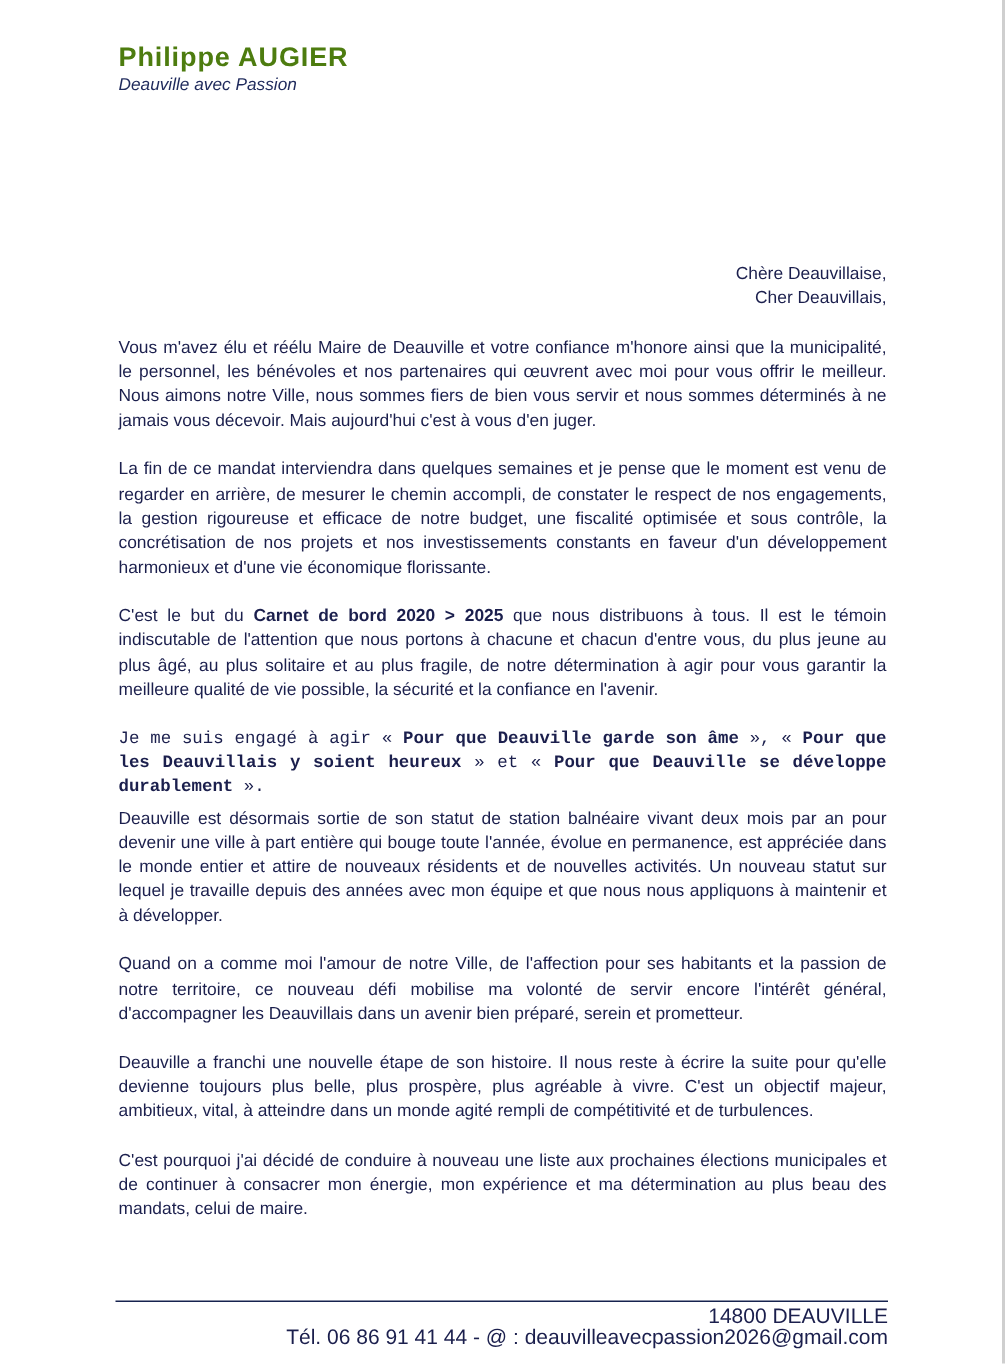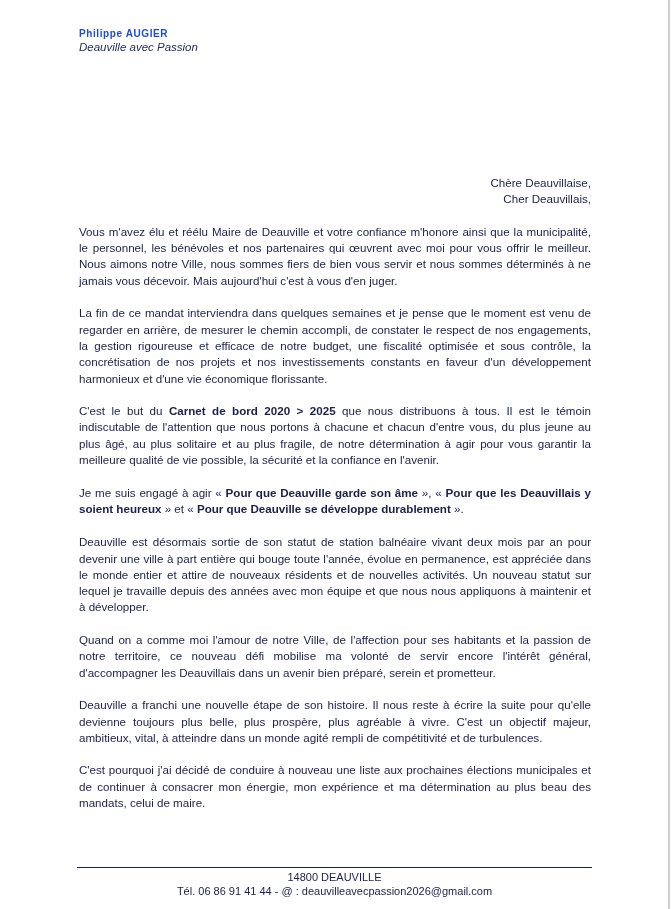--- a/index.html
+++ b/index.html
@@ -9,38 +9,38 @@
     position: relative;
     font-family: "Liberation Sans", sans-serif;
     color: #1b1f4d;
   }
   .page {
     position: absolute; left: 0; top: 0; width: 668px; height: 909px;
     background: #fff;
     border-right: 2px solid #cfcfcf;
   }
   .sender { position: absolute; left: 79px; top: 28px; }
-  .sender-name { font-weight: bold; font-size: 10px; letter-spacing: 0.6px; color: #1d4ed8; }
+  .sender-name { font-weight: bold; font-size: 18px; letter-spacing: 0.6px; color: #4d7c0f; }
   .sender-tag { font-style: italic; font-size: 11.5px; margin-top: 2px; color: #1f2a5c; }
   .date { position: absolute; right: 80px; top: 93px; font-size: 12.6px; }
   .body {
     position: absolute; left: 79px; top: 175px; width: 512px;
     font-size: 11.6px; line-height: 16.3px;
   }
   .body p { margin: 0 0 16.3px 0; text-align: justify; }
   .body p.greet { text-align: right; }
-  .body p.tight { margin-bottom: 17px; }
+  .body p.tight { margin-bottom: 4px; font-family: Liberation Mono, monospace; }
   b { font-weight: bold; }
   .footer-line {
     position: absolute; left: 77px; top: 867px; width: 515px; height: 0;
     border-top: 1.5px solid #16234f;
   }
   .footer {
     position: absolute; left: 77px; top: 871px; width: 515px;
-    text-align: center; font-size: 11px; line-height: 13.5px;
+    text-align: right; font-size: 14px; line-height: 13.5px;
   }
 </style>
 </head>
 <body>
 
 <div class="page">
 
   <div class="sender">
     <div class="sender-name">Philippe AUGIER</div>
     <div class="sender-tag">Deauville avec Passion</div>

